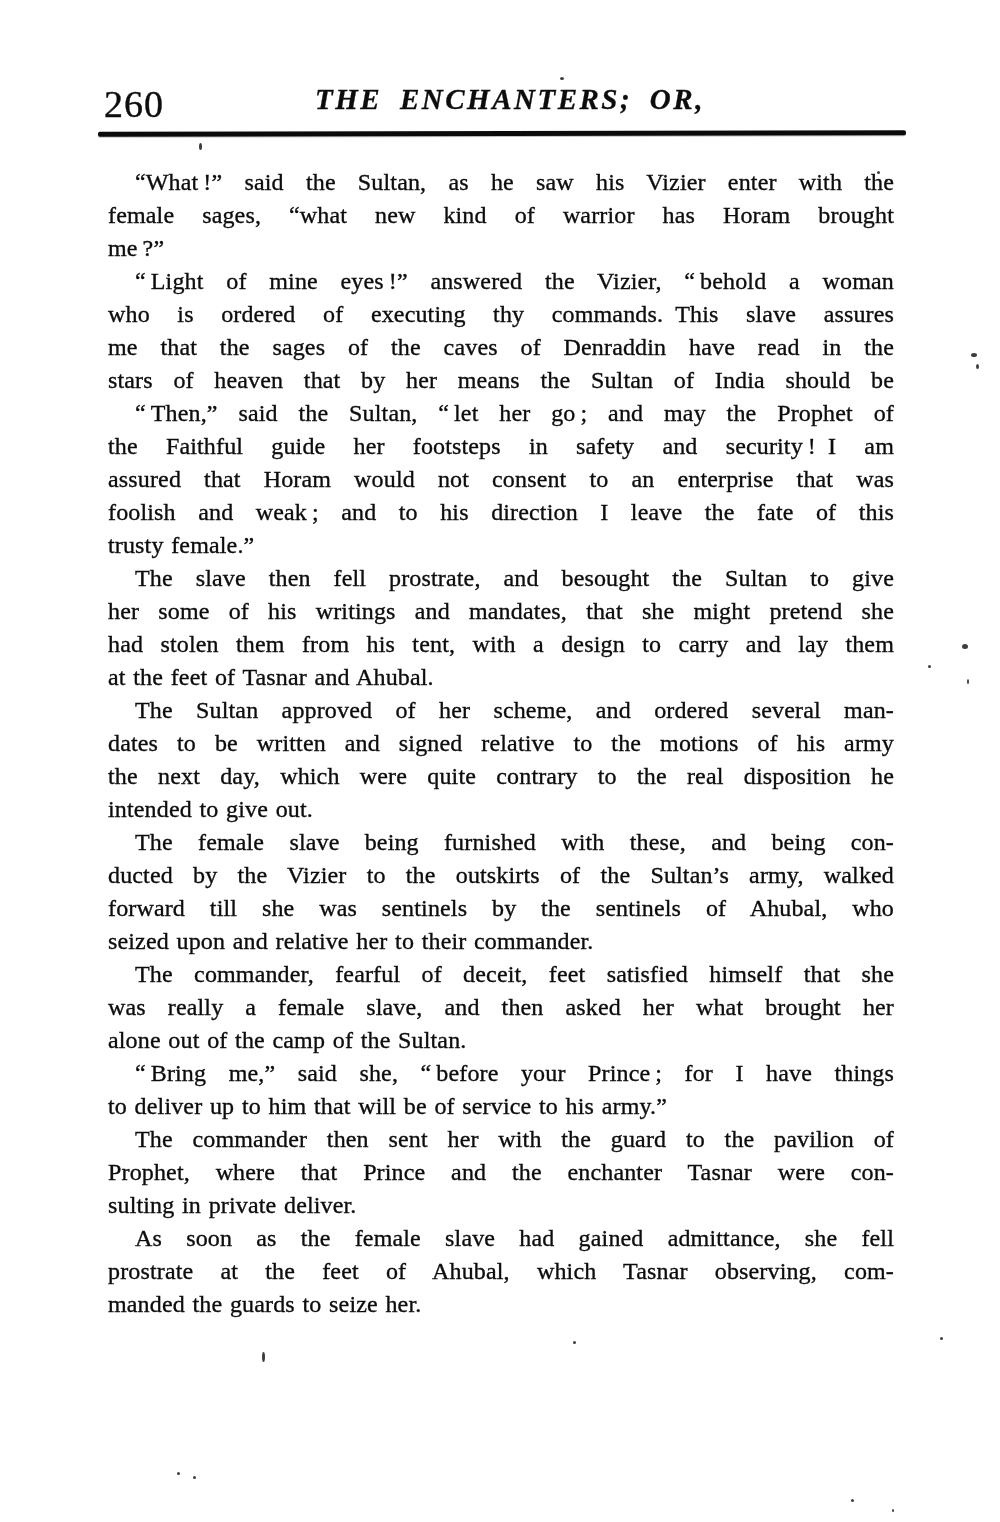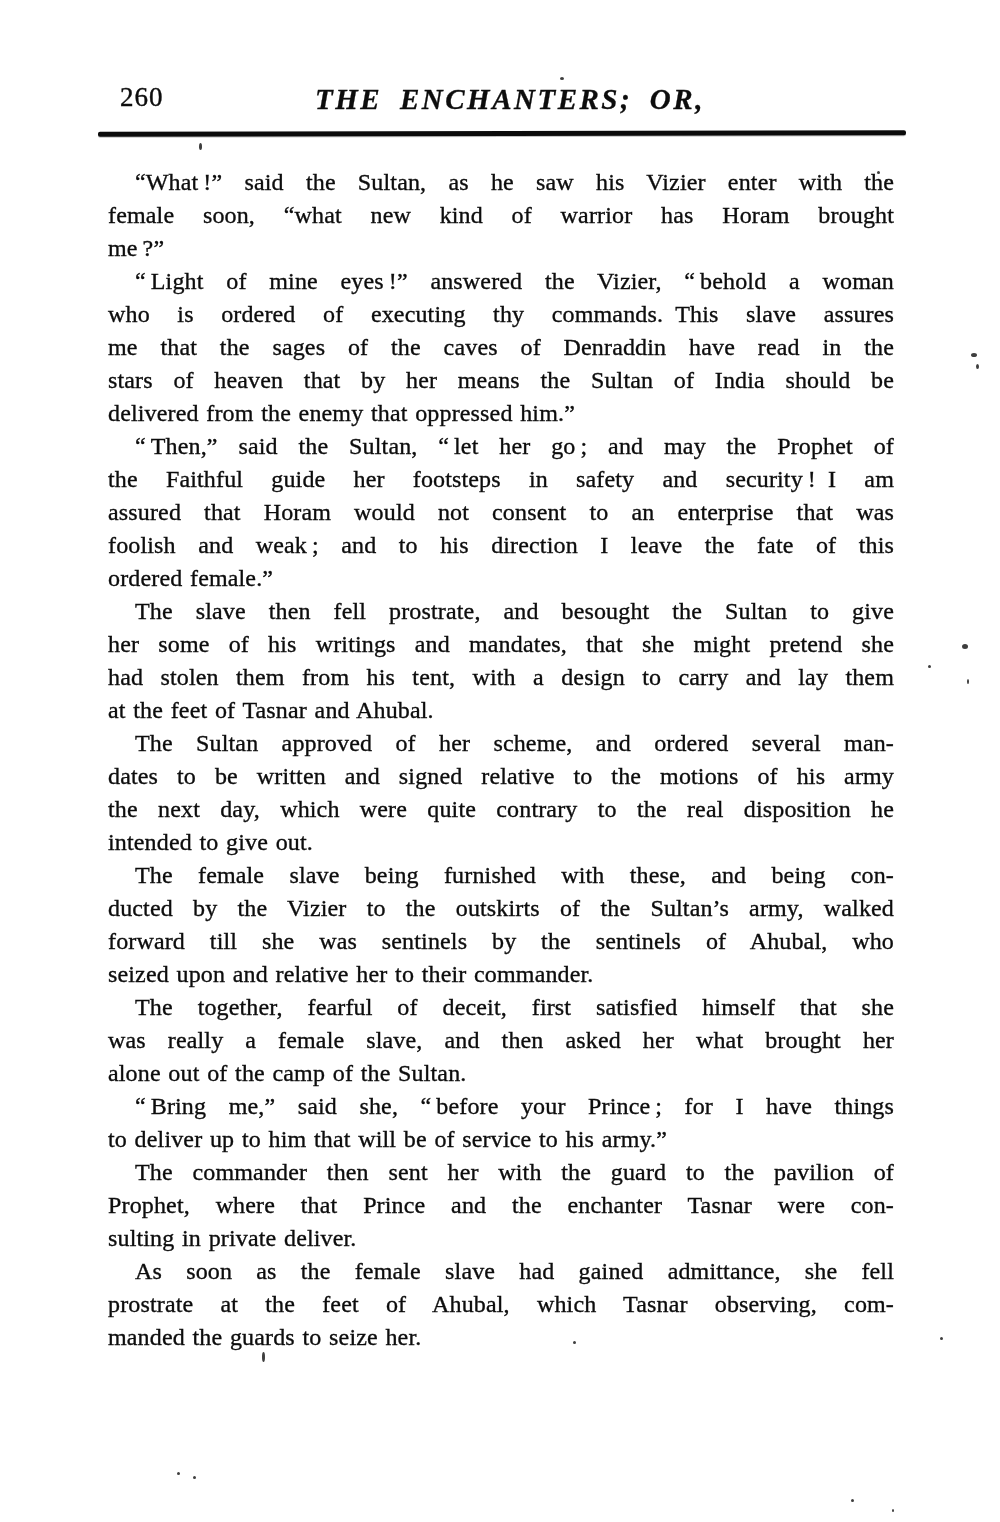--- a/index.html
+++ b/index.html
@@ -8,23 +8,23 @@
     width: 1000px;
     height: 1522px;
     background: #ffffff;
     font-family: "Liberation Serif", "DejaVu Serif", serif;
     color: #0d0d0d;
     overflow: hidden;
     margin: 0 auto;
   }
   .page-number {
     position: absolute;
-    left: 120px;
+    left: 104px;
     top: 82px;
-    font-size: 27px;
+    font-size: 38px;
     letter-spacing: 1px;
     -webkit-text-stroke: 0.4px currentColor;
   }
   .running-title {
     position: absolute;
     left: 0; right: 0;
     top: 83px;
     text-align: center;
     transform: translateX(10px);
     font-style: italic;
@@ -73,57 +73,56 @@
 </head>
 <body>
 
 <div class="page">
   <div class="page-number">260</div>
   <div class="running-title">THE ENCHANTERS; OR,</div>
   <div class="head-rule"></div>
   <div class="body-text">
       <div class="para">
         <div class="line first">“What !” said the Sultan, as he saw his Vizier enter with the</div>
-        <div class="line">female soon, “what new kind of warrior has Horam brought</div>
+        <div class="line">female sages, “what new kind of warrior has Horam brought</div>
         <div class="line last">me ?”</div>
       </div>
       <div class="para">
         <div class="line first">“ Light of mine eyes !” answered the Vizier, “ behold a woman</div>
         <div class="line">who is ordered of executing thy commands. This slave assures</div>
         <div class="line">me that the sages of the caves of Denraddin have read in the</div>
         <div class="line">stars of heaven that by her means the Sultan of India should be</div>
-        <div class="line last">delivered from the enemy that oppressed him.”</div>
       </div>
       <div class="para">
         <div class="line first">“ Then,” said the Sultan, “ let her go ; and may the Prophet of</div>
         <div class="line">the Faithful guide her footsteps in safety and security ! I am</div>
         <div class="line">assured that Horam would not consent to an enterprise that was</div>
         <div class="line">foolish and weak ; and to his direction I leave the fate of this</div>
-        <div class="line last">ordered female.”</div>
+        <div class="line last">trusty female.”</div>
       </div>
       <div class="para">
         <div class="line first">The slave then fell prostrate, and besought the Sultan to give</div>
         <div class="line">her some of his writings and mandates, that she might pretend she</div>
         <div class="line">had stolen them from his tent, with a design to carry and lay them</div>
         <div class="line last">at the feet of Tasnar and Ahubal.</div>
       </div>
       <div class="para">
         <div class="line first">The Sultan approved of her scheme, and ordered several man-</div>
         <div class="line">dates to be written and signed relative to the motions of his army</div>
         <div class="line">the next day, which were quite contrary to the real disposition he</div>
         <div class="line last">intended to give out.</div>
       </div>
       <div class="para">
         <div class="line first">The female slave being furnished with these, and being con-</div>
         <div class="line">ducted by the Vizier to the outskirts of the Sultan’s army, walked</div>
         <div class="line">forward till she was sentinels by the sentinels of Ahubal, who</div>
         <div class="line last">seized upon and relative her to their commander.</div>
       </div>
       <div class="para">
-        <div class="line first">The together, fearful of deceit, first satisfied himself that she</div>
+        <div class="line first">The commander, fearful of deceit, feet satisfied himself that she</div>
         <div class="line">was really a female slave, and then asked her what brought her</div>
         <div class="line last">alone out of the camp of the Sultan.</div>
       </div>
       <div class="para">
         <div class="line first">“ Bring me,” said she, “ before your Prince ; for I have things</div>
         <div class="line last">to deliver up to him that will be of service to his army.”</div>
       </div>
       <div class="para">
         <div class="line first">The commander then sent her with the guard to the pavilion of</div>
         <div class="line">Prophet, where that Prince and the enchanter Tasnar were con-</div>

